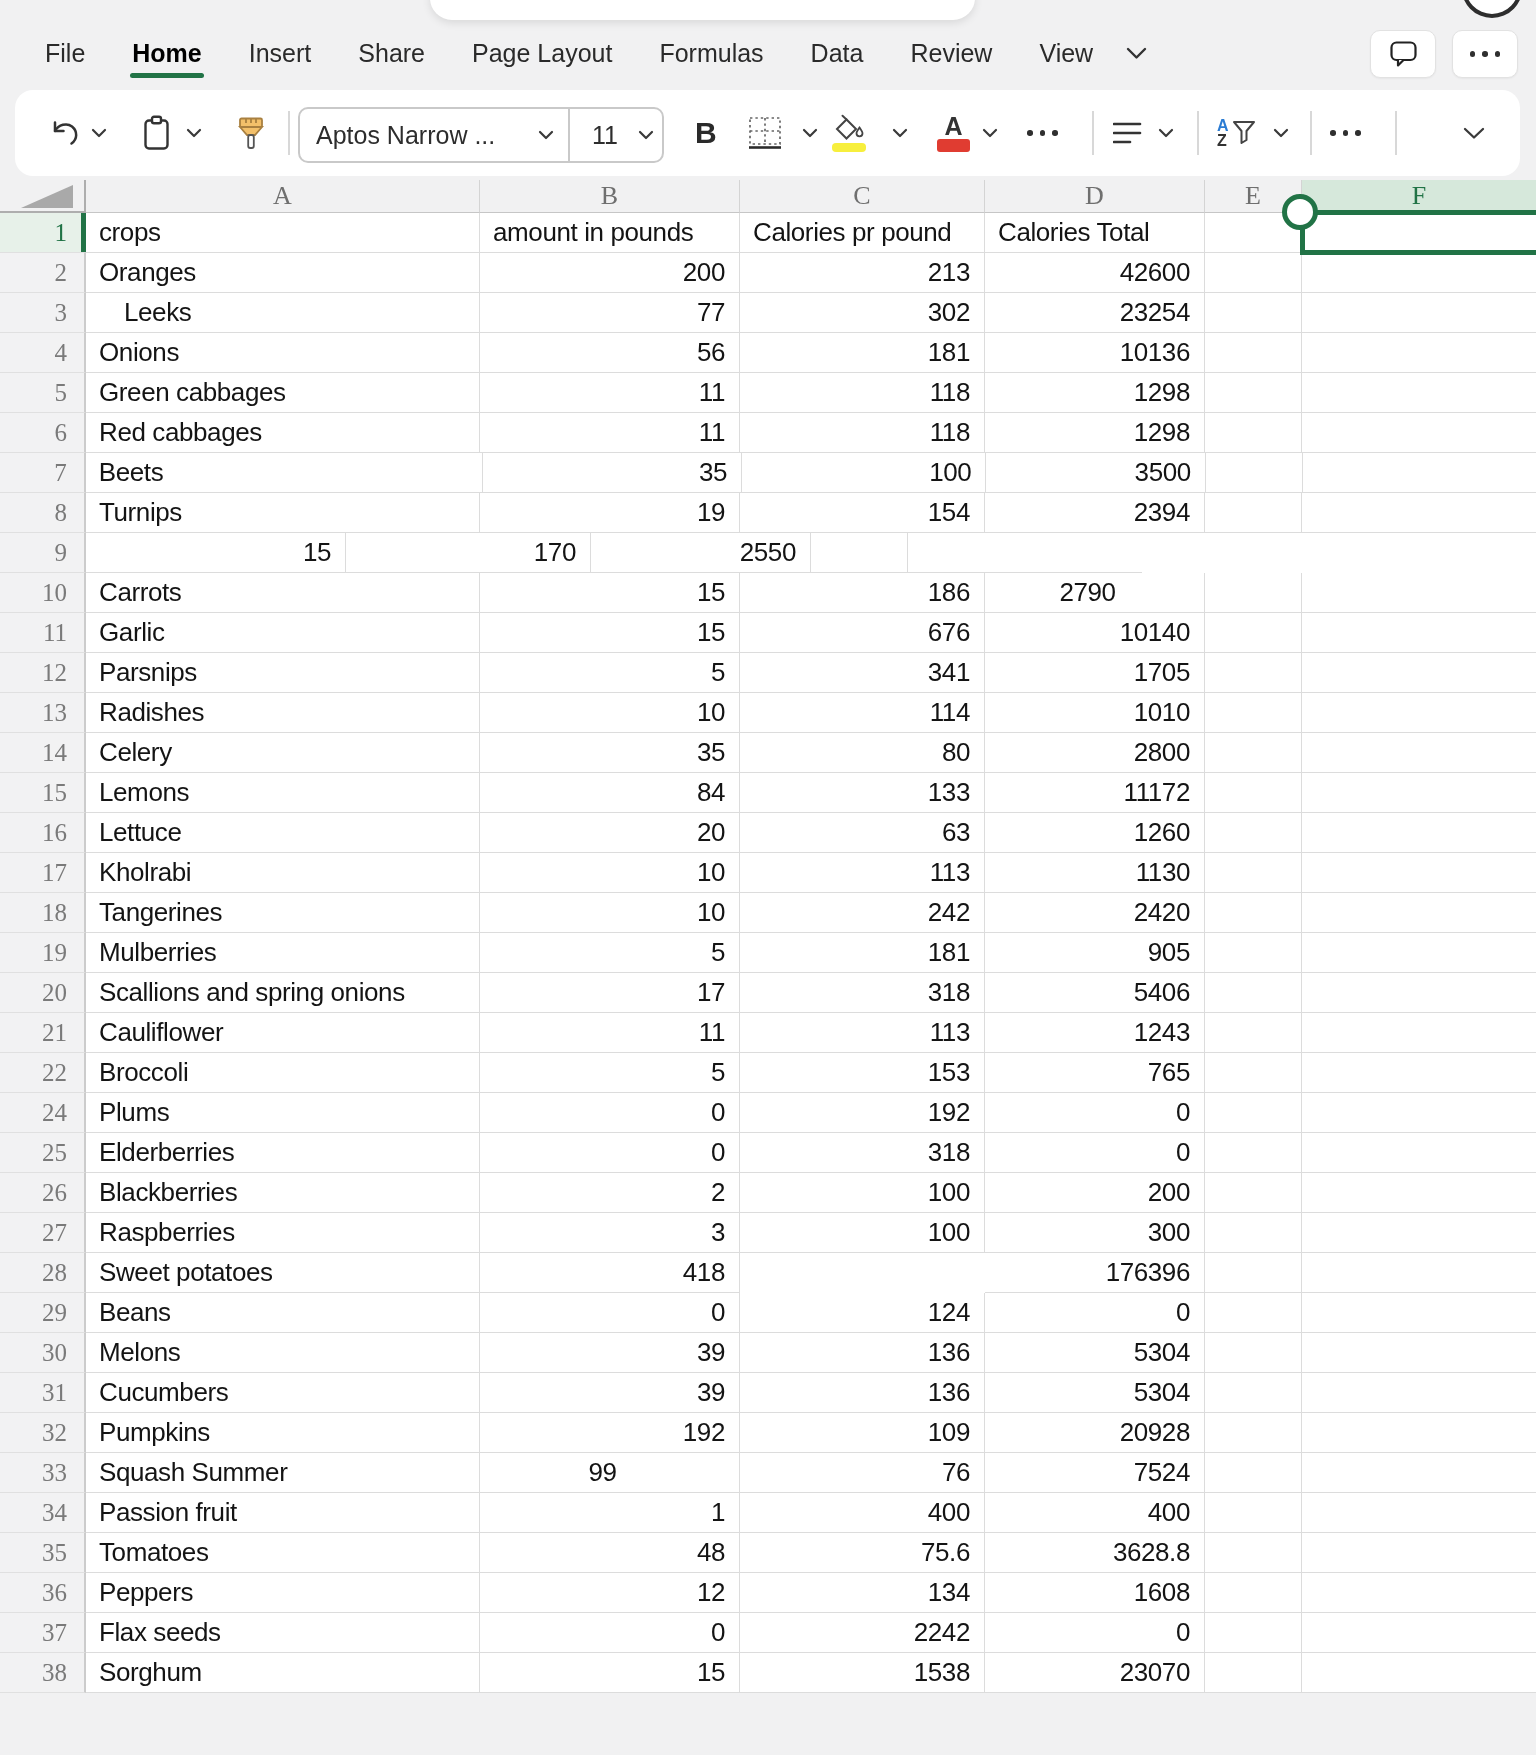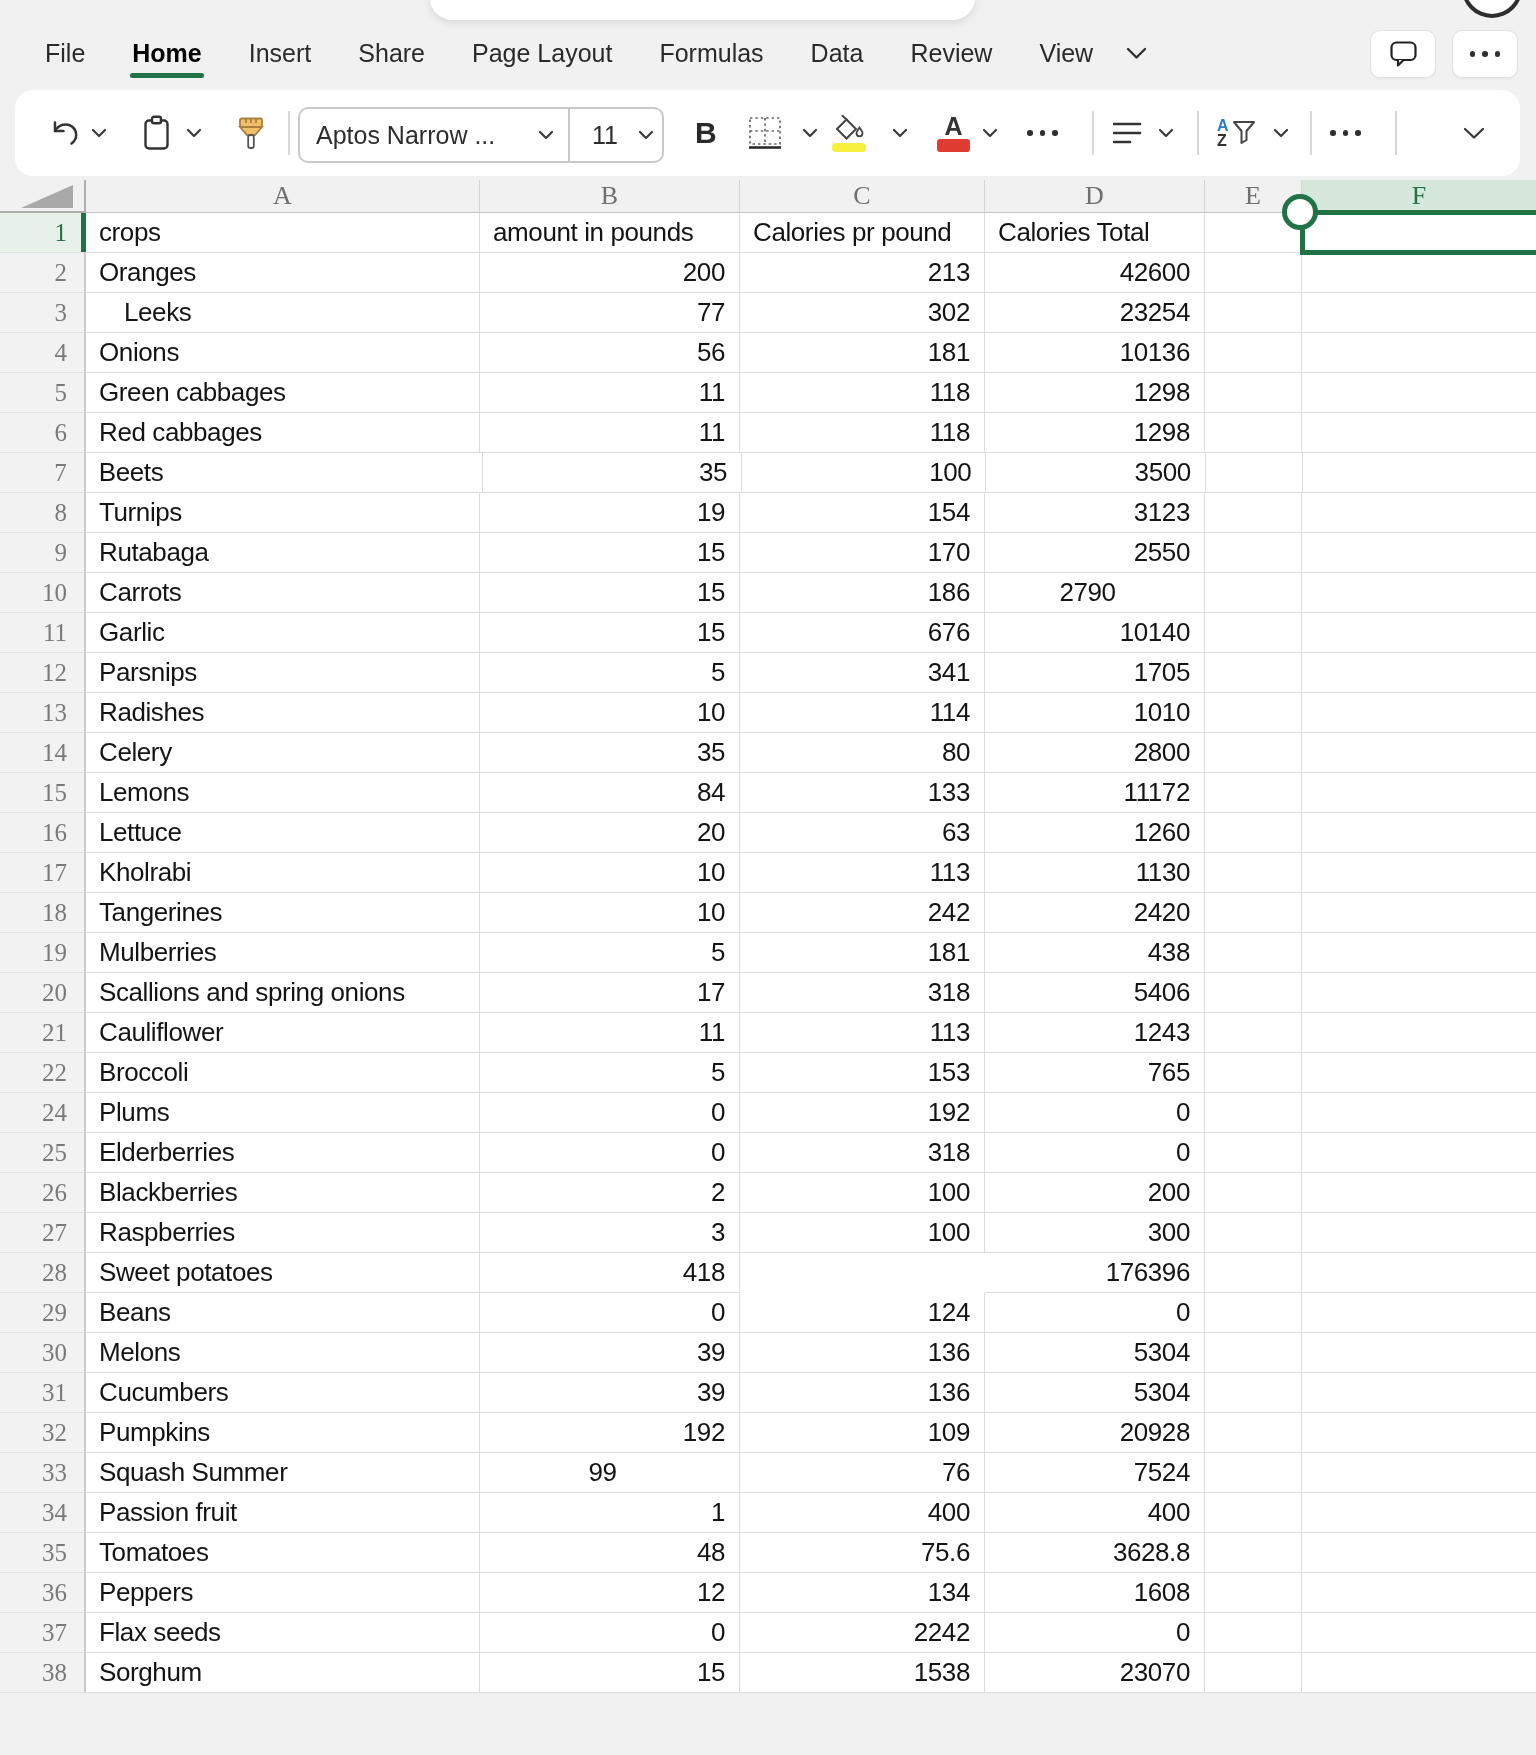--- a/index.html
+++ b/index.html
@@ -355,27 +355,26 @@
           <div class="cell num" style="width: 245px;">100</div>
           <div class="cell num" style="width: 220px;">3500</div>
           <div class="cell text" style="width: 97px;"></div>
           <div class="cell text nr" style="width: 234px;"></div>
         </div>
         <div class="row">
           <div class="rh">8</div>
           <div class="cell text" style="width: 394px;">Turnips</div>
           <div class="cell num" style="width: 260px;">19</div>
           <div class="cell num" style="width: 245px;">154</div>
-          <div class="cell num" style="width: 220px;">3123</div>
+          <div class="cell num" style="width: 220px;">2394</div>
           <div class="cell text" style="width: 97px;"></div>
           <div class="cell text nr" style="width: 234px;"></div>
         </div>
         <div class="row">
           <div class="rh">9</div>
-          <div class="cell text" style="width: 394px;">Rutabaga</div>
           <div class="cell num" style="width: 260px;">15</div>
           <div class="cell num" style="width: 245px;">170</div>
           <div class="cell num" style="width: 220px;">2550</div>
           <div class="cell text" style="width: 97px;"></div>
           <div class="cell text nr" style="width: 234px;"></div>
         </div>
         <div class="row">
           <div class="rh">10</div>
           <div class="cell text" style="width: 394px;">Carrots</div>
           <div class="cell num" style="width: 260px;">15</div>
@@ -454,21 +453,21 @@
           <div class="cell num" style="width: 245px;">242</div>
           <div class="cell num" style="width: 220px;">2420</div>
           <div class="cell text" style="width: 97px;"></div>
           <div class="cell text nr" style="width: 234px;"></div>
         </div>
         <div class="row">
           <div class="rh">19</div>
           <div class="cell text" style="width: 394px;">Mulberries</div>
           <div class="cell num" style="width: 260px;">5</div>
           <div class="cell num" style="width: 245px;">181</div>
-          <div class="cell num" style="width: 220px;">438</div>
+          <div class="cell num" style="width: 220px;">905</div>
           <div class="cell text" style="width: 97px;"></div>
           <div class="cell text nr" style="width: 234px;"></div>
         </div>
         <div class="row">
           <div class="rh">20</div>
           <div class="cell text" style="width: 394px;">Scallions and spring onions</div>
           <div class="cell num" style="width: 260px;">17</div>
           <div class="cell num" style="width: 245px;">318</div>
           <div class="cell num" style="width: 220px;">5406</div>
           <div class="cell text" style="width: 97px;"></div>

